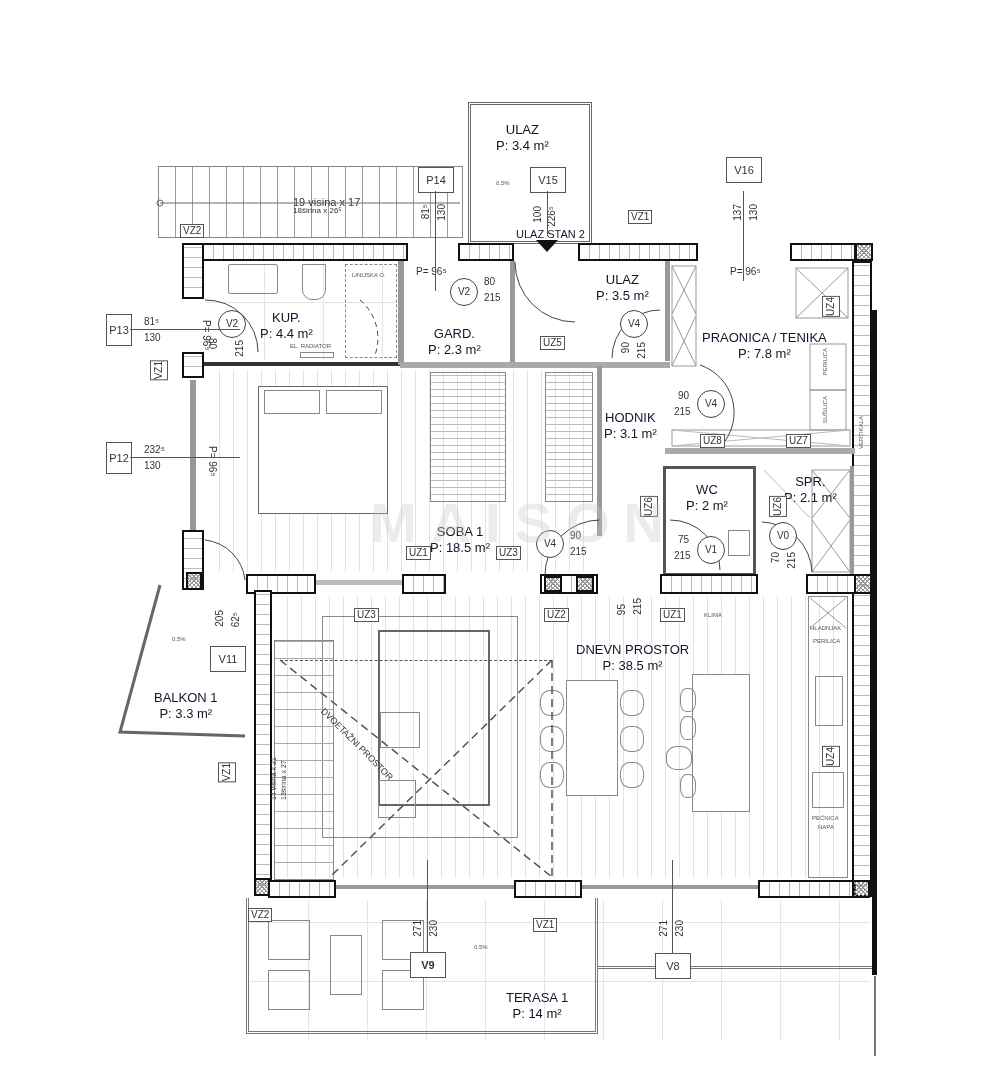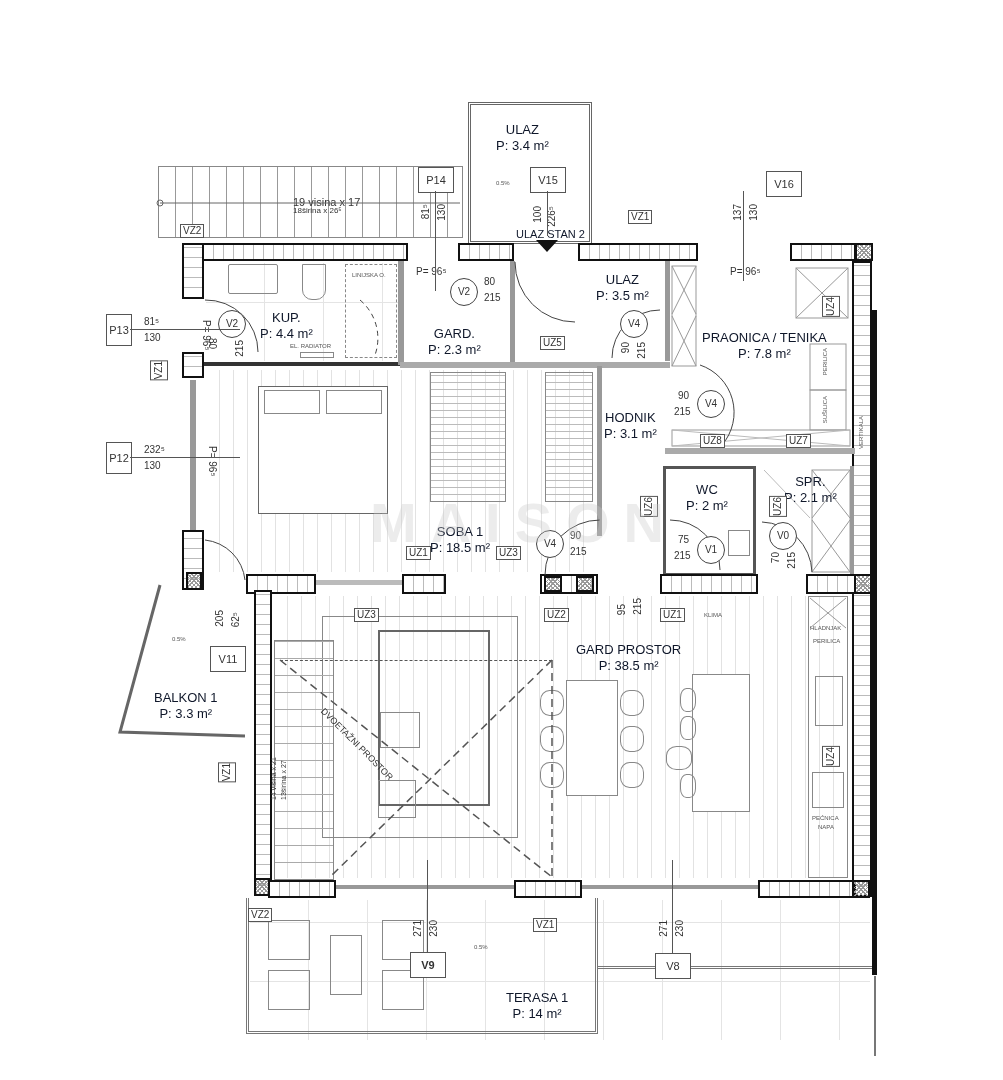--- a/index.html
+++ b/index.html
@@ -217,21 +217,21 @@
   </div>
 <div class="room" style="left:784px;top:474px;">
     <div>SPR.</div>
     <div>P: 2.1 m²</div>
   </div>
 <div class="room" style="left:430px;top:524px;">
     <div>SOBA 1</div>
     <div>P: 18.5 m²</div>
   </div>
 <div class="room" style="left:576px;top:642px;">
-    <div>GARD PROSTOR</div>
+    <div>DNEVN PROSTOR</div>
     <div>P: 38.5 m²</div>
   </div>
 <div class="room" style="left:154px;top:690px;">
     <div>BALKON 1</div>
     <div>P: 3.3 m²</div>
   </div>
 <div class="room" style="left:506px;top:966px;margin-top:24px;">
     <div>TERASA 1</div>
     <div>P: 14 m²</div>
   </div>
@@ -249,21 +249,21 @@
 <div class="small tagv" style="left:858px;top:416px;border:none;">VERTIKALA</div>
 <div class="dim" style="left:270px;top:742px;font-size:7px;transform:rotate(-90deg);transform-origin:left top;top:800px;">14 visina x 21</div>
 <div class="dim" style="left:280px;top:800px;font-size:7px;transform:rotate(-90deg);transform-origin:left top;">13širina x 27</div>
 <div class="dim" style="left:326px;top:706px;font-size:9px;transform:rotate(45deg);transform-origin:left top;">DVOETAŽNI PROSTOR</div>
 <div class="small" style="left:496px;top:180px;">0.5%</div>
 <div class="small" style="left:172px;top:636px;">0.5%</div>
 <div class="small" style="left:474px;top:944px;">0.5%</div>
 
 <div class="box" style="left:418px;top:167px;">P14</div>
 <div class="box" style="left:530px;top:167px;">V15</div>
-<div class="box" style="left:726px;top:171px;margin-left:40px;">V16</div>
+<div class="box" style="left:726px;top:157px;">V16</div>
 <div class="box" style="left:106px;top:314px;width:24px;height:30px;line-height:30px;">P13</div>
 <div class="box" style="left:106px;top:442px;width:24px;height:30px;line-height:30px;">P12</div>
 <div class="box" style="left:210px;top:646px;">V11</div>
 <div class="box" style="left:410px;top:952px;font-weight:bold;">V9</div>
 <div class="box" style="left:655px;top:953px;">V8</div>
 
 <div class="door" style="left:218px;top:310px;">V2</div>
 <div class="door" style="left:450px;top:278px;">V2</div>
 <div class="door" style="left:620px;top:310px;">V4</div>
 <div class="door" style="left:697px;top:390px;">V4</div>

